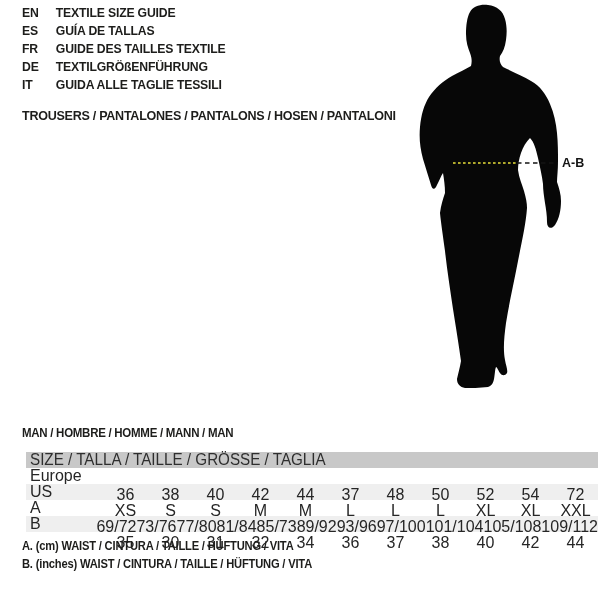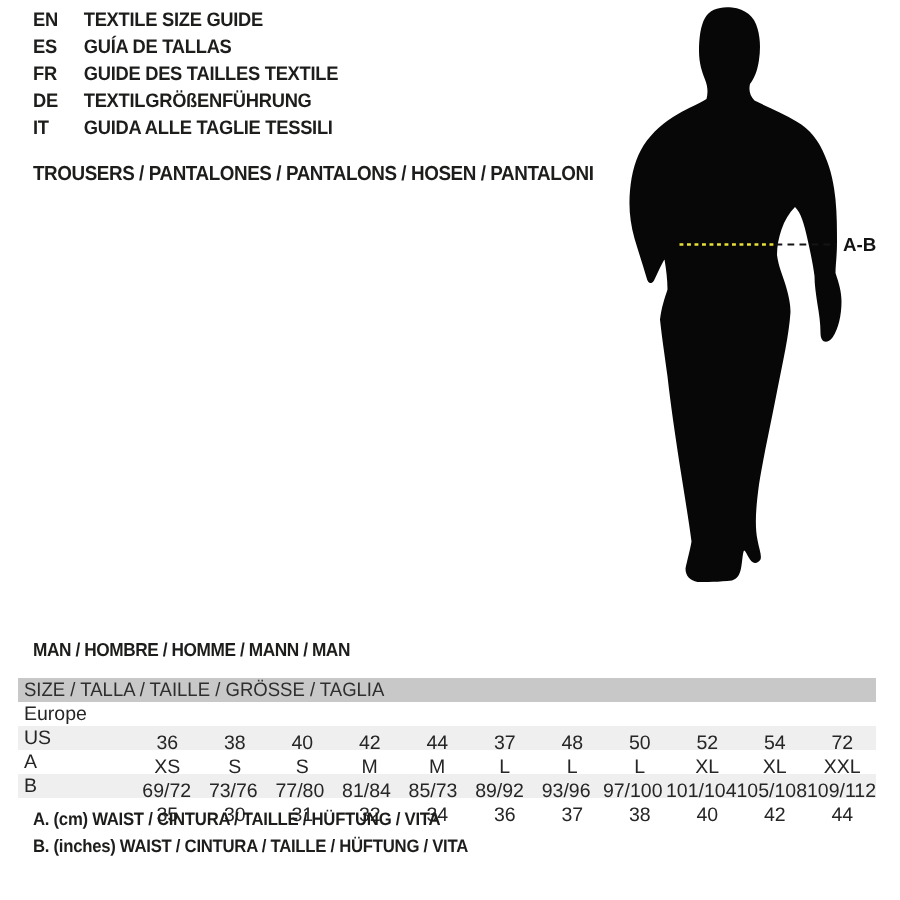--- a/index.html
+++ b/index.html
@@ -16,21 +16,21 @@
     font-weight:bold;font-size:13.5px;letter-spacing:-0.3px;transform:scaleX(0.93);
     transform-origin:0 50%;white-space:nowrap;}
   
   .figure-svg{position:absolute;left:410px;top:0;}
   .figure-svg text{font-family:"Liberation Sans",sans-serif;font-weight:bold;font-size:12.5px;fill:#141414;}
   
   .man-line{position:absolute;left:22px;top:426px;height:14px;line-height:14px;
     font-weight:bold;font-size:12.5px;letter-spacing:-0.3px;transform:scaleX(0.92);
     transform-origin:0 50%;white-space:nowrap;}
   
-  .size-table{position:absolute;left:12px;top:452px;width:572px;font-size:13px;color:#262626;}
+  .size-table{position:absolute;left:26px;top:452px;width:572px;font-size:16px;color:#262626;}
   .table-bar{height:16px;line-height:16.5px;background:#c8c8c8;padding-left:4px;color:#2e2e2e;}
   .bar-text{display:inline-block;transform:scaleX(0.95);transform-origin:0 50%;white-space:nowrap;}
   .trow{display:flex;height:16px;line-height:16px;}
   .trow.alt{background:#efefef;}
   .tlabel{width:73px;padding-left:4px;}
   .tcell{flex:1;text-align:center;margin-top:19px;}
   
   .notes{position:absolute;left:22px;top:538px;}
   .note-line{height:17.5px;line-height:17.5px;font-weight:bold;font-size:12px;
     letter-spacing:-0.2px;transform:scaleX(0.93);transform-origin:0 50%;white-space:nowrap;}

